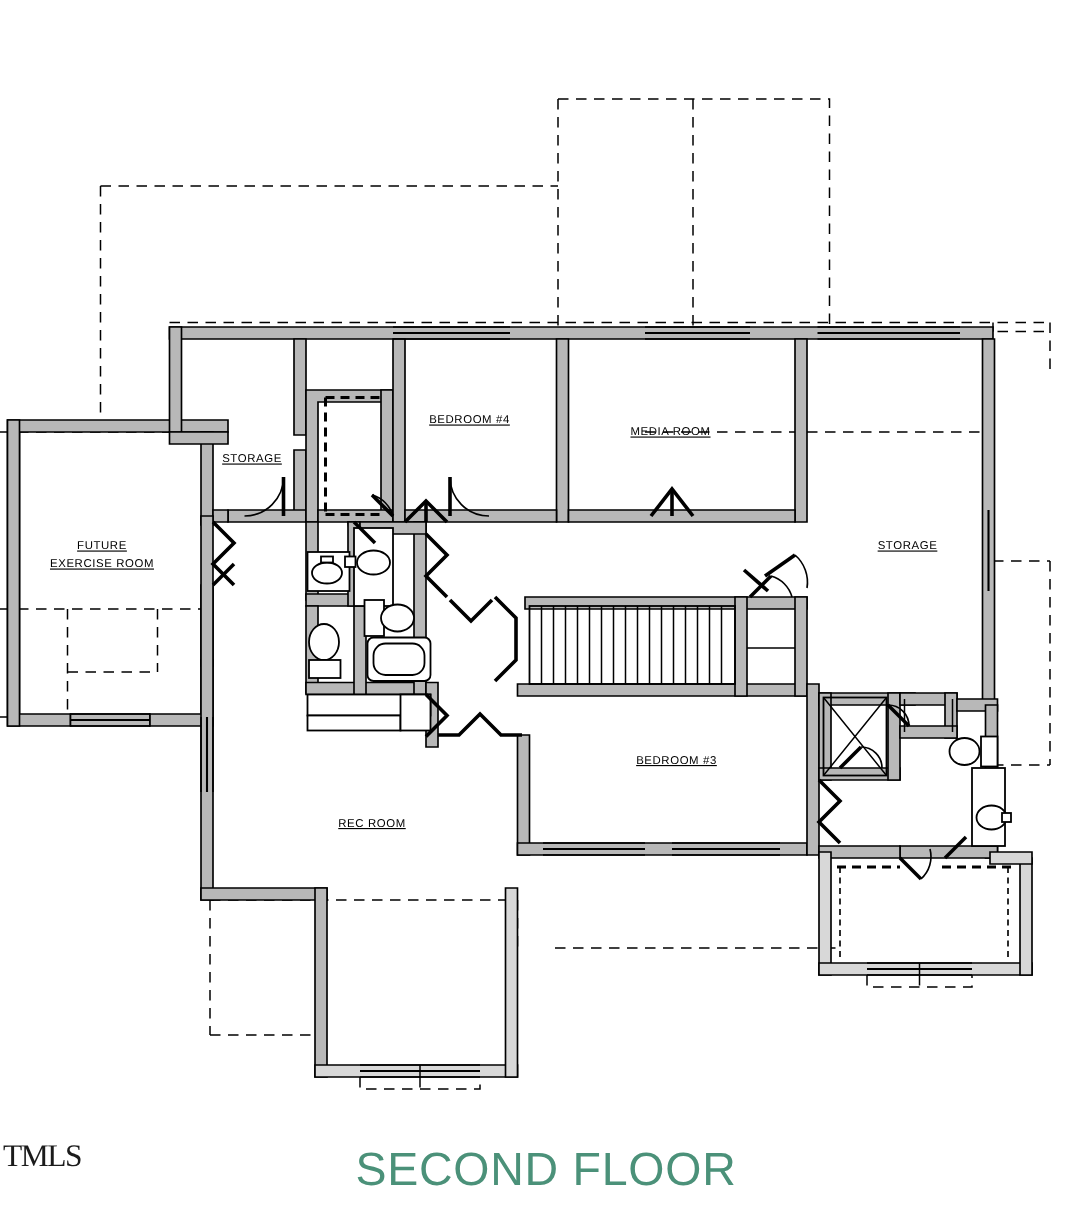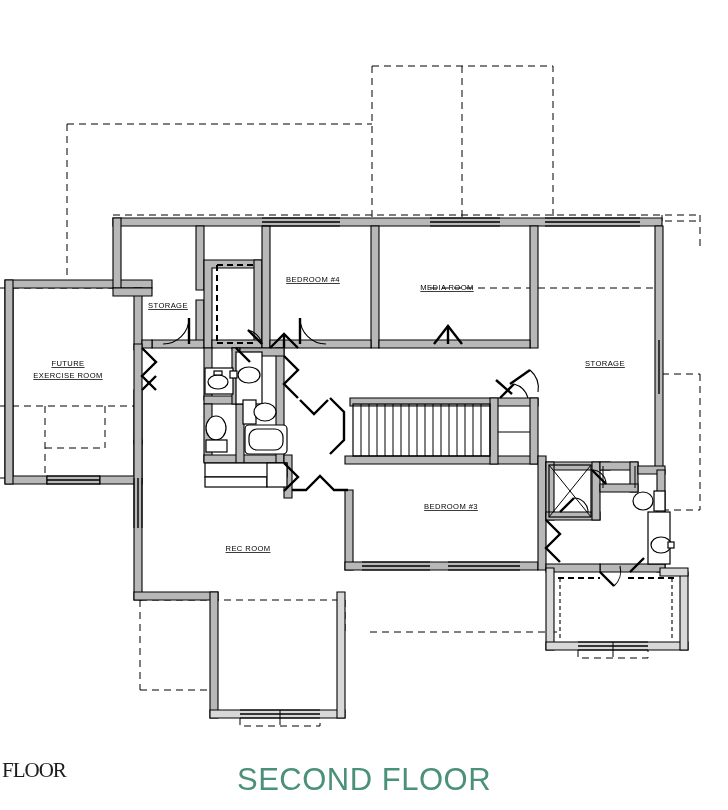--- a/index.html
+++ b/index.html
@@ -386,14 +386,14 @@
     <text class="room-label" x="313" y="282">BEDROOM #4</text>
     <text class="room-label" x="447" y="290">MEDIA ROOM</text>
     <text class="room-label" x="605" y="366">STORAGE</text>
     <text class="room-label" x="248" y="551">REC ROOM</text>
     <text class="room-label" x="451" y="509">BEDROOM #3</text>
   </g>
 
 </svg>
 </div>
 
-<div class="logo-text">FLOOR</div>
+<div class="logo-text">TMLS</div>
 <div class="title-text">SECOND FLOOR</div>
 
 </body></html>

